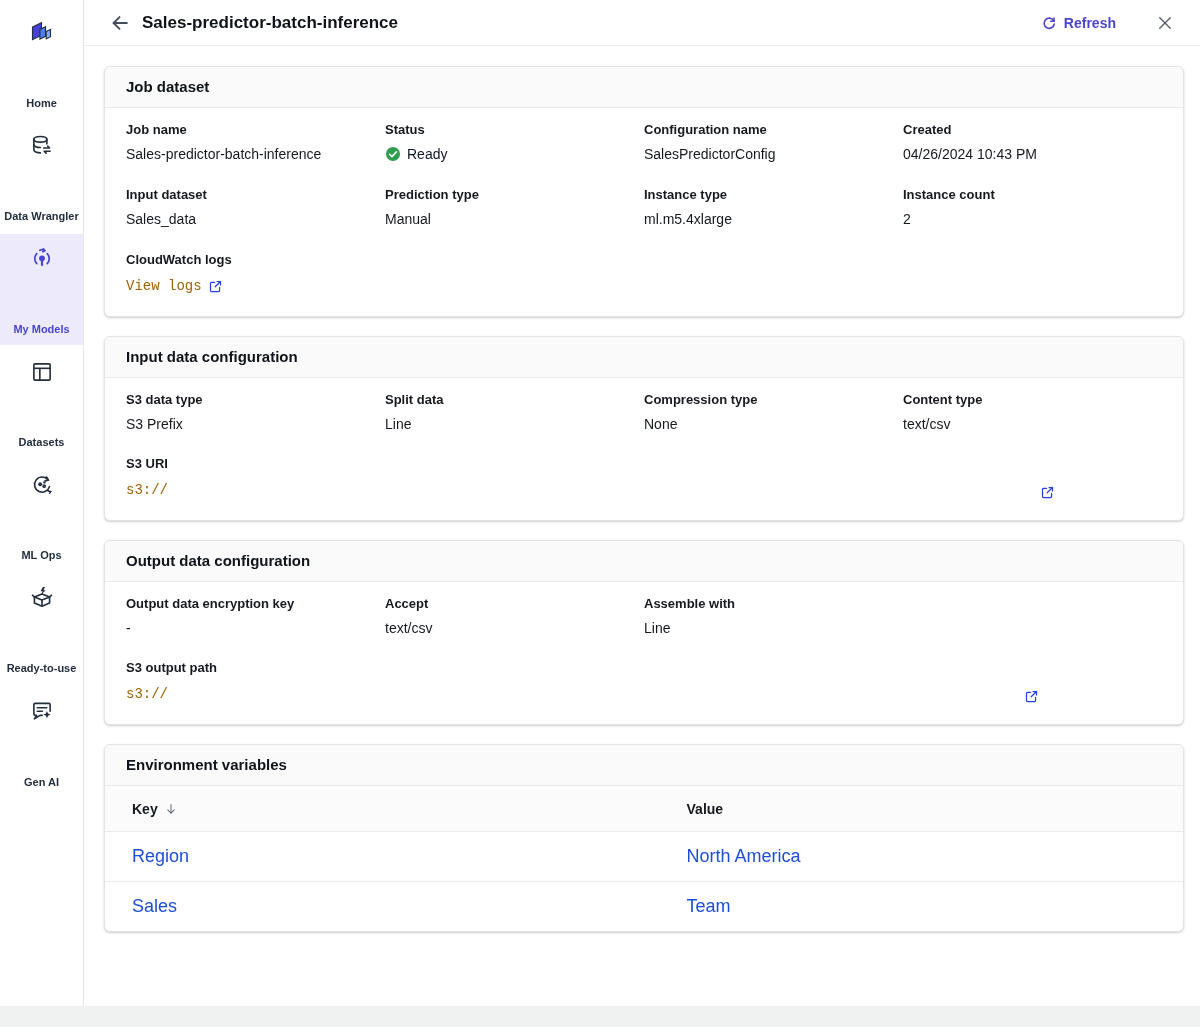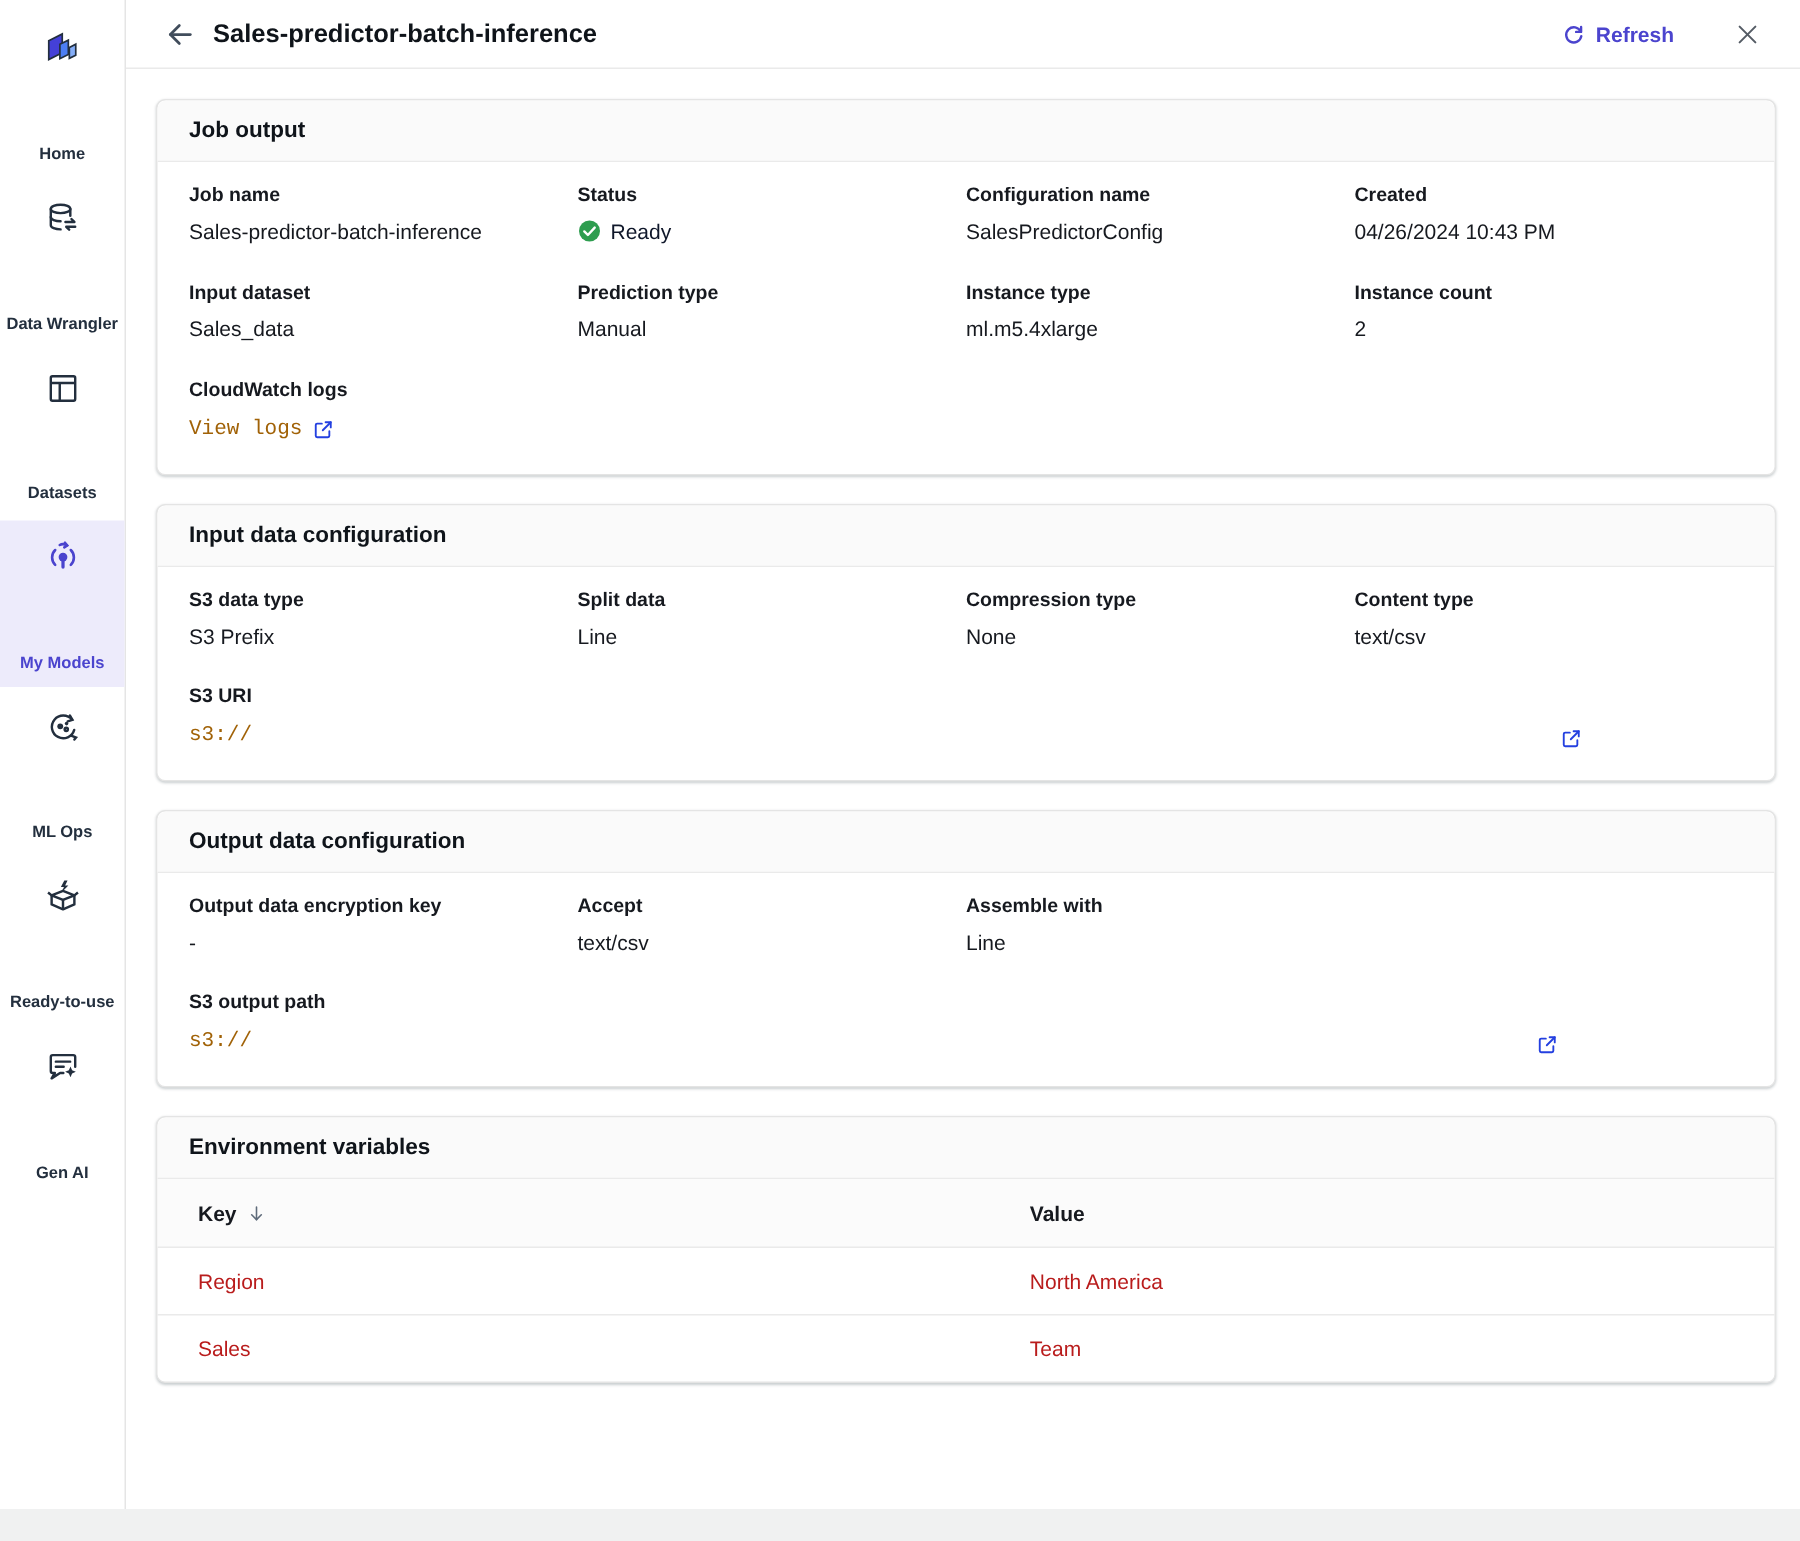--- a/index.html
+++ b/index.html
@@ -71,21 +71,21 @@
   
   .env-table { width:100%; }
   .env-head {
     display:grid; grid-template-columns:52% 48%; background:#fbfbfb;
     border-bottom:1px solid #eaeaea;
   }
   .env-head > div { padding:15px 10px 14px 27px; font-size:14px; font-weight:700; display:flex; align-items:center; gap:6px; }
   .env-head > div:nth-child(2) { padding-left:21px; }
   .env-row { display:grid; grid-template-columns:52% 48%; border-bottom:1px solid #eaeaea; }
   .env-row:last-child { border-bottom:none; }
-  .env-row > div { padding:14px 10px 14px 27px; font-size:14px; color:#b91c1c; }
+  .env-row > div { padding:14px 10px 14px 27px; font-size:18px; color:#1d4ed8; }
   .env-row > div:nth-child(2) { padding-left:21px; }
   .sort-icon { display:flex; cursor:pointer; }
 
   .bottom-gap { height:21px; background:#f0f1f1; }
 </style>
 </head>
 <body>
 
 <div class="app">
 
@@ -106,49 +106,49 @@
       <span class="nav-icon">
         <svg width="26" height="26" viewBox="0 0 24 24" fill="none" stroke-width="1.5" stroke-linecap="round" stroke-linejoin="round">
           <ellipse cx="10.5" cy="5.8" rx="6" ry="2.6"></ellipse>
           <path d="M4.5 5.8 V15.8 C4.5 17.2 7.2 18.4 10.5 18.4"></path>
           <path d="M16.5 5.8 V10"></path>
           <path d="M4.5 10.8 C4.5 12.2 7.2 13.4 10.5 13.4"></path>
           <path d="M13.5 13.8 h5.5 l-1.8 -1.8 M19.5 16.8 h-5.5 l1.8 1.8"></path>
         </svg>
       </span>
       <span class="nav-label">Data Wrangler</span>
-    </div>
-
-    <div class="nav-item">
-      <span class="nav-icon">
-        <svg width="26" height="26" viewBox="0 0 24 24" fill="none" stroke-width="1.5" stroke-linejoin="round">
-          <rect x="4.5" y="4.5" width="15" height="15" rx="1"></rect>
-          <path d="M4.5 8.6 H19.5"></path>
-          <path d="M10 8.6 V19.5"></path>
-        </svg>
-      </span>
-      <span class="nav-label">Datasets</span>
     </div>
 
     <div class="nav-item selected">
       <span class="nav-icon">
         <svg width="26" height="26" viewBox="0 0 24 24" fill="none" stroke-width="1.6" stroke-linecap="round">
           <path d="M7.2 16.2 A6.4 6.4 0 0 1 7.2 7.1"></path>
           <path d="M16.8 7.1 A6.4 6.4 0 0 1 16.8 16.2"></path>
           <path d="M10 4 C11 3.4 13 3.4 14.3 4.2"></path>
           <path d="M13.2 2.6 L14.6 4.3 L12.8 5.4" fill="none"></path>
           <circle cx="12" cy="11.4" r="2.7" fill="#4b44ce" stroke="none"></circle>
           <path d="M12 13.8 V17.6" stroke-width="2"></path>
         </svg>
       </span>
       <span class="nav-label">My Models</span>
     </div>
 
     <div class="nav-item">
       <span class="nav-icon">
+        <svg width="26" height="26" viewBox="0 0 24 24" fill="none" stroke-width="1.5" stroke-linejoin="round">
+          <rect x="4.5" y="4.5" width="15" height="15" rx="1"></rect>
+          <path d="M4.5 8.6 H19.5"></path>
+          <path d="M10 8.6 V19.5"></path>
+        </svg>
+      </span>
+      <span class="nav-label">Datasets</span>
+    </div>
+
+    <div class="nav-item">
+      <span class="nav-icon">
         <svg width="26" height="26" viewBox="0 0 24 24" fill="none" stroke-width="1.5" stroke-linecap="round">
           <path d="M17.6 7.2 A7 7 0 1 0 18.9 13.5"></path>
           <path d="M16.2 4.6 L17.8 7.3 L14.9 8.2" fill="none"></path>
           <circle cx="10.3" cy="11.3" r="1.8" fill="#232f3e" stroke="none"></circle>
           <circle cx="14.2" cy="9.6" r="1.1" fill="#232f3e" stroke="none"></circle>
           <circle cx="14" cy="13.1" r="1" fill="none"></circle>
           <path d="M17.4 17.2 l2.6 1 l-1 1.2" fill="none"></path>
         </svg>
       </span>
       <span class="nav-label">ML Ops</span>
@@ -203,21 +203,21 @@
           <path d="M5 5 L19 19"></path>
             <path d="M19 5 L5 19"></path>
         </svg>
       </span>
     </div>
 
     <div class="content">
 
       <section class="card">
         <div class="card-header">
-          <span class="card-title">Job output</span>
+          <span class="card-title">Job dataset</span>
         </div>
         <div class="card-body">
           <div class="grid4">
             <div class="field">
               <div class="field-label">Job name</div>
               <div class="field-value">Sales-predictor-batch-inference</div>
             </div>
             <div class="field">
               <div class="field-label">Status</div>
               <div class="status-value">

